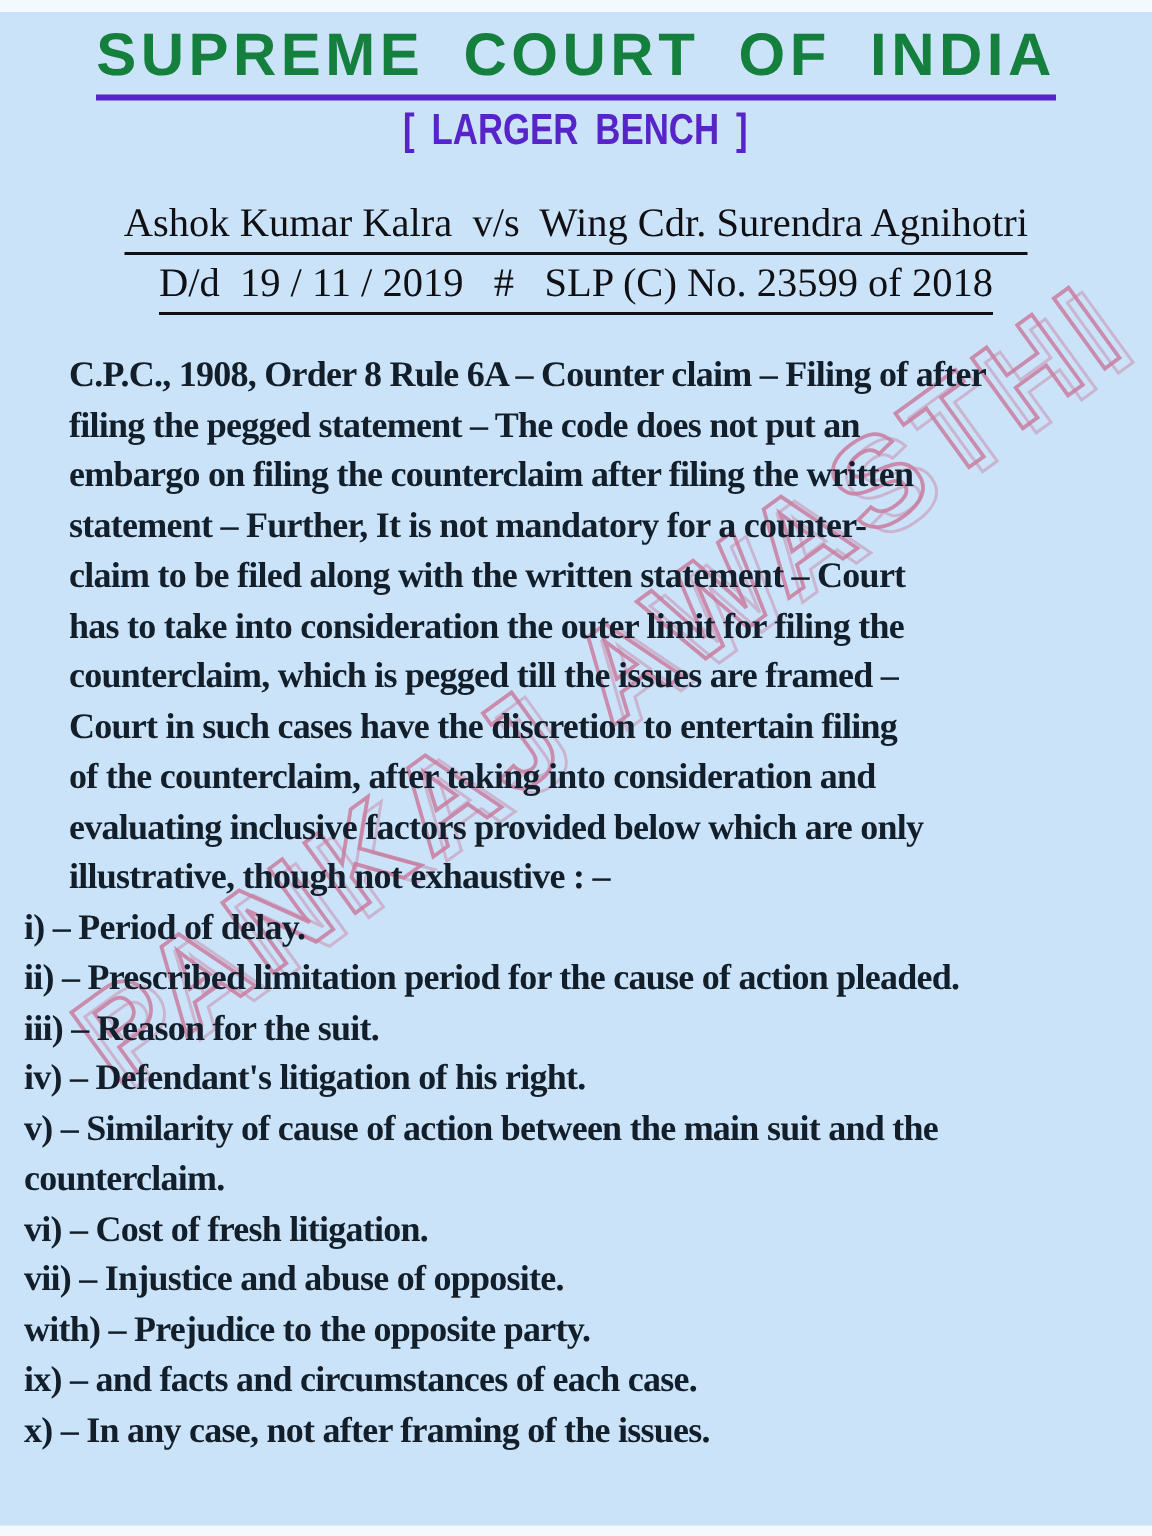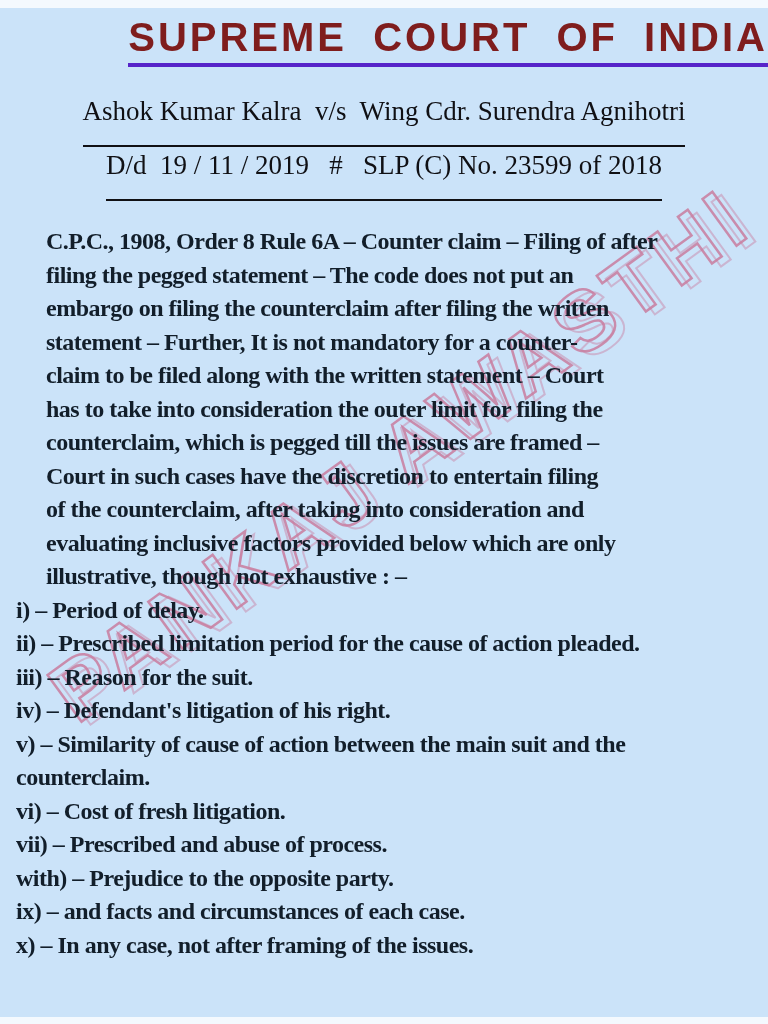--- a/index.html
+++ b/index.html
@@ -48,22 +48,21 @@
 
   header { padding-top: 14px; text-align: center; }
   .title {
     margin: 0;
     font-family: "Liberation Sans", sans-serif;
     font-weight: 800;
     font-size: 40px;
     line-height: 46px;
     letter-spacing: 3px;
     word-spacing: 12px;
-    color: #7f1d1d;
-    text-align: right;
+    color: #15803d;
   }
   .title .underlined {
     display: inline-block;
     border-bottom: 4px solid #5724c9;
     padding-bottom: 3px;
   }
   .subtitle {
     margin-top: 3px;
     font-family: "Liberation Sans", sans-serif;
     font-weight: 700;
@@ -80,21 +79,21 @@
 
   .case-block { margin-top: 26px; text-align: center; }
   .case-line {
     font-size: 27px;
     line-height: 37px;
     color: #101014;
   }
   .case-line span {
     display: inline-block;
     border-bottom: 2px solid #101014;
-    padding-bottom: 15px;
+    padding-bottom: 1px;
   }
 
   .headnote { margin-top: 24px; padding: 0 14px; margin-left: 32px; }
   .para-line {
     white-space: nowrap;
     font-weight: 700;
     font-size: 24px;
     line-height: 33.5px;
     letter-spacing: -0.5px;
     color: #121e2a;
@@ -117,20 +116,21 @@
 
   <div class="watermark-layer">
     <div class="watermark-copy echo">PANKAJ AWASTHI</div>
     <div class="watermark-copy">PANKAJ AWASTHI</div>
   </div>
 
   <div class="content">
 
     <header>
       <h1 class="title"><span class="underlined">SUPREME COURT OF INDIA</span></h1>
+      <div class="subtitle"><span class="subtitle-inner">[ LARGER BENCH ]</span></div>
     </header>
 
     <div class="case-block">
       <div class="case-line"><span>Ashok Kumar Kalra &nbsp;v/s&nbsp; Wing Cdr. Surendra Agnihotri</span></div>
       <div class="case-line"><span>D/d &nbsp;19 / 11 / 2019 &nbsp; # &nbsp; SLP (C) No. 23599 of 2018</span></div>
     </div>
 
     <main>
       <div class="headnote">
           <div class="para-line">C.P.C., 1908, Order 8 Rule 6A – Counter claim – Filing of after</div>
@@ -146,21 +146,21 @@
           <div class="para-line">illustrative, though not exhaustive : –</div>
         </div>
 
       <div class="factor-list">
           <div class="factor-item">i) – Period of delay.</div>
           <div class="factor-item">ii) – Prescribed limitation period for the cause of action pleaded.</div>
           <div class="factor-item">iii) – Reason for the suit.</div>
           <div class="factor-item">iv) – Defendant's litigation of his right.</div>
           <div class="factor-item">v) – Similarity of cause of action between the main suit and the counterclaim.</div>
           <div class="factor-item">vi) – Cost of fresh litigation.</div>
-          <div class="factor-item">vii) – Prescribed and abuse of process.</div>
+          <div class="factor-item">vii) – Injustice and abuse of opposite.</div>
           <div class="factor-item">with) – Prejudice to the opposite party.</div>
           <div class="factor-item">ix) – and facts and circumstances of each case.</div>
           <div class="factor-item">x) – In any case, not after framing of the issues.</div>
         </div>
     </main>
 
   </div>
 
   <div class="edge-strip bottom"></div>
 

